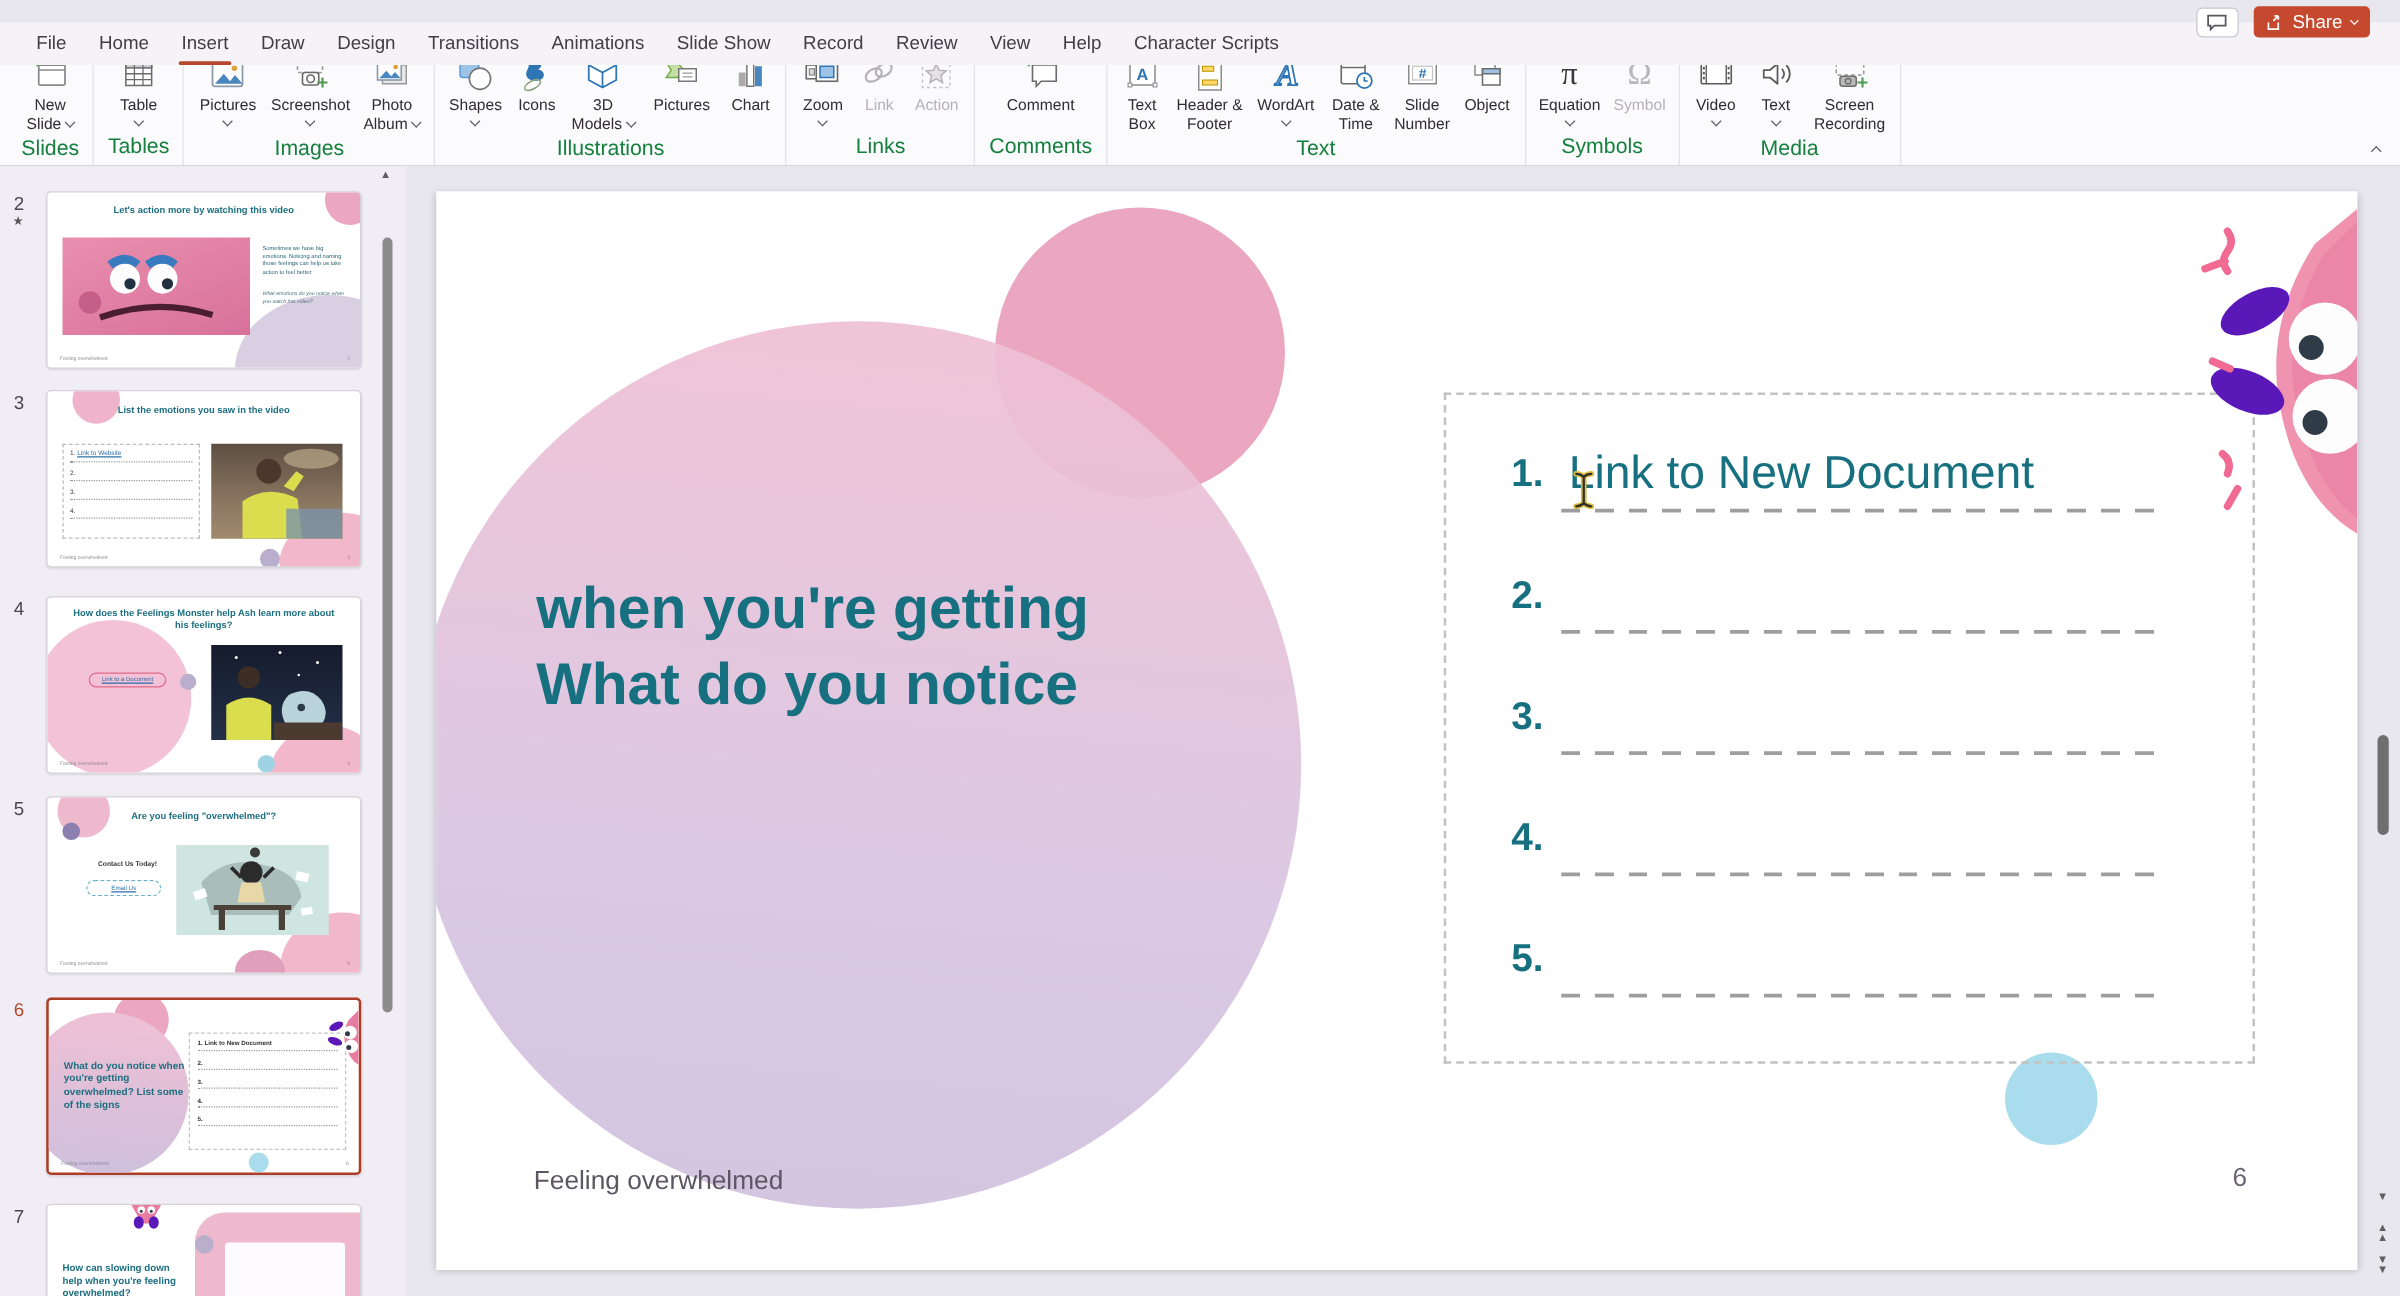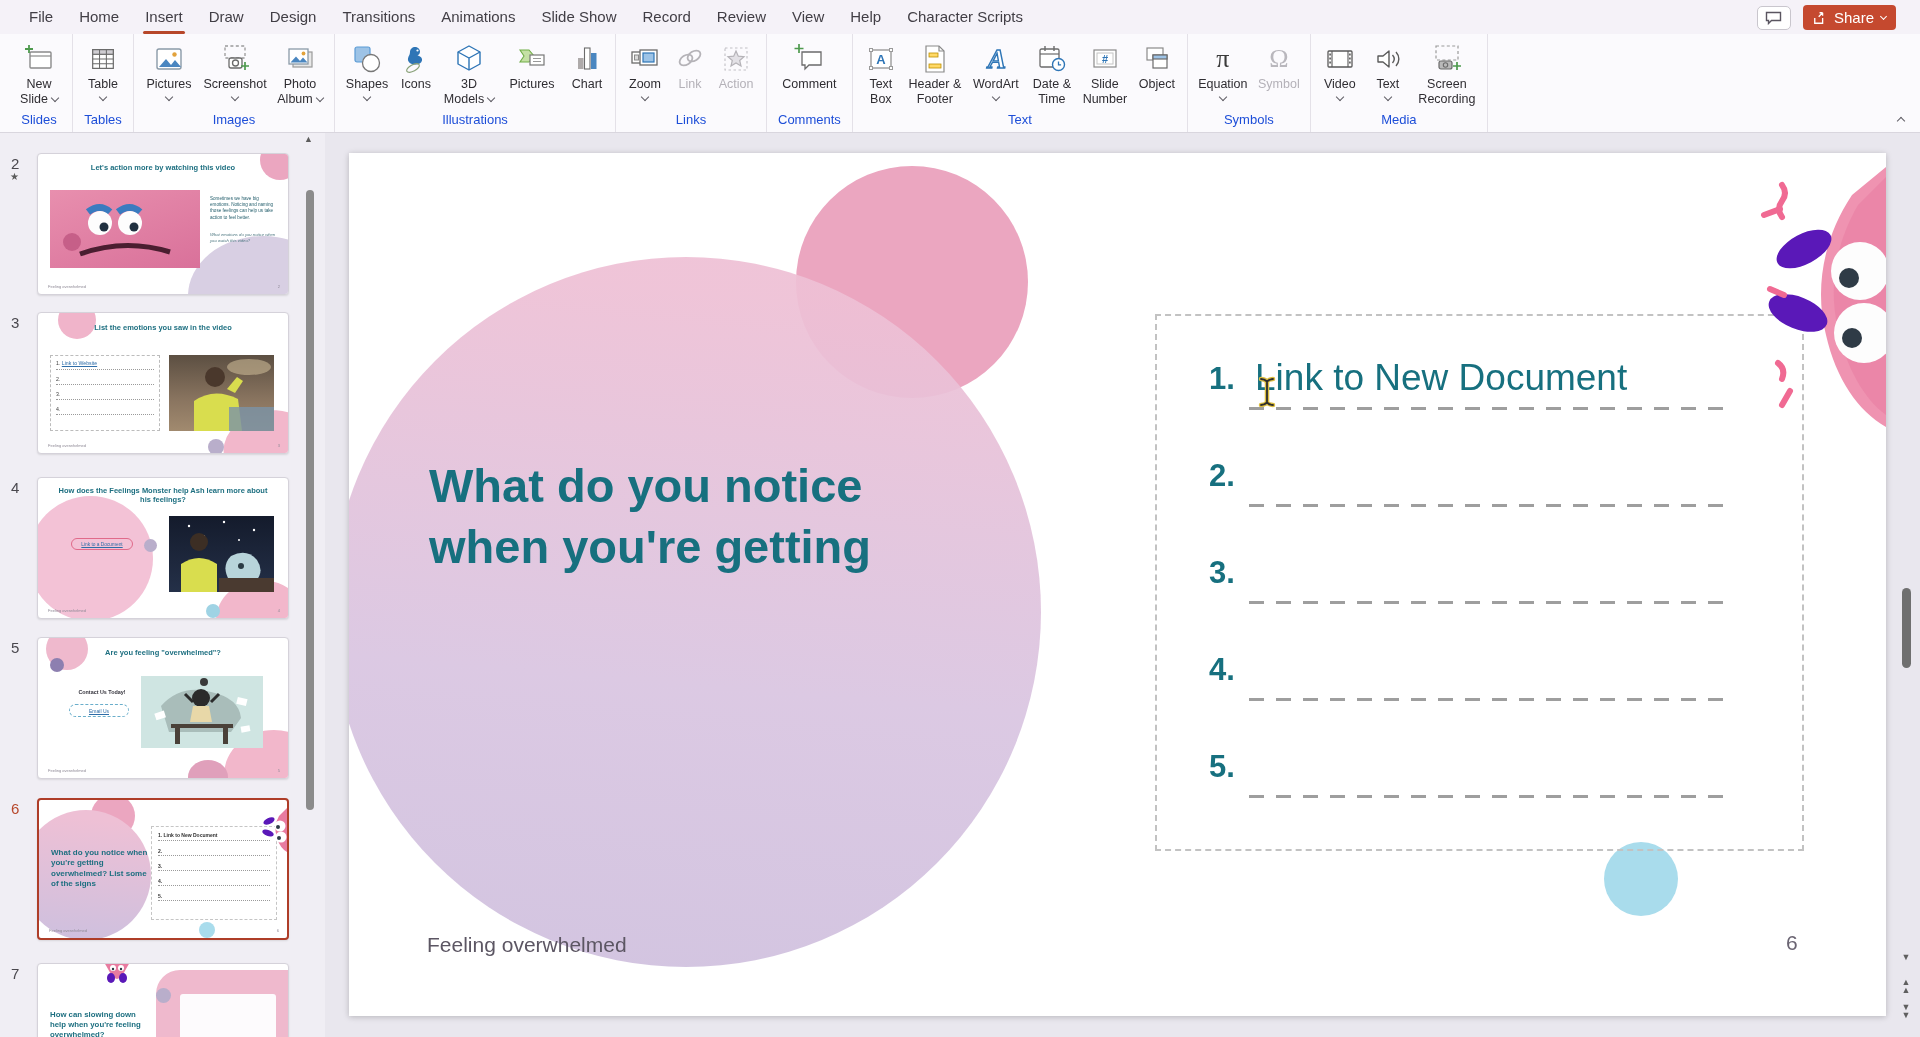--- a/index.html
+++ b/index.html
@@ -1,36 +1,36 @@
 <!DOCTYPE html>
 <html><head>
 <meta charset="utf-8">
 <style>
   *{box-sizing:border-box;margin:0;padding:0}
   html,body{width:1920px;height:1037px;overflow:hidden;font-family:"Liberation Sans",sans-serif;background:#e9e7ee;-webkit-font-smoothing:antialiased}
   .abs{position:absolute}
 
   
-  .menubar{position:absolute;top:0;left:0;width:1920px;height:34px;background:#f5f2f8;display:flex;align-items:center;padding-left:16px;z-index:50}
+  .menubar{position:absolute;top:18px;left:0;width:1920px;height:34px;background:#f5f2f8;display:flex;align-items:center;padding-left:16px;z-index:50}
   .menu-item{padding:0 13px;font-size:15px;color:#413e45;height:34px;line-height:34px;position:relative;white-space:nowrap;cursor:default}
   .menu-item.active::after{content:"";position:absolute;left:11px;right:11px;bottom:0;height:3px;background:#b7472a;border-radius:2px}
   .titlebar-right{position:absolute;top:5px;right:24px;display:flex;gap:12px;align-items:center;z-index:60}
   .comment-btn{width:34px;height:24px;background:#fff;border:1px solid #c9c6cd;border-radius:5px;display:flex;align-items:center;justify-content:center}
   .share-btn{height:25px;background:#c5492f;border-radius:4px;color:#fff;font-size:15px;display:flex;align-items:center;gap:7px;padding:0 10px}
   .chev{display:inline-block;width:6px;height:6px;border-right:1.6px solid #5f5d64;border-bottom:1.6px solid #5f5d64;transform:rotate(45deg)}
   .chev.inline{margin-left:4px;vertical-align:2px}
   .chev.below{display:block;margin:2px auto 0}
   .chev.white{border-color:#fff;width:5px;height:5px;margin-top:-3px}
   .chev.up{transform:rotate(-135deg)}
 
   
   .ribbon{position:absolute;top:34px;left:0;width:1920px;height:99px;background:#fbfafd;border-bottom:1px solid #d9d6de;display:flex;align-items:stretch;padding-left:6px;z-index:40}
   .rgroup{display:flex;flex-direction:column;align-items:center;border-right:1px solid #e4e1e8;padding:3px 5px 0}
   .rgroup-buttons{display:flex;flex:1;align-items:flex-start;justify-content:center}
-  .rgroup-label{font-size:13px;color:#1d4ed8;padding:2px 6px 5px;white-space:nowrap}
+  .rgroup-label{font-size:17px;color:#15803d;padding:2px 6px 5px;white-space:nowrap}
   .rbtn{display:flex;flex-direction:column;align-items:center;padding-top:3px;font-size:12.5px;color:#2f2d32;text-align:center;line-height:1.2;border-radius:3px}
   .rbtn .ic{height:37px;display:flex;align-items:center;justify-content:center}
   .rbtn .lbl{display:block}
   .rbtn.disabled{color:#b4b1b8}
   .collapse-ribbon{position:absolute;right:16px;bottom:8px}
 
   
   .thumb-panel{position:absolute;top:133px;left:0;width:325px;height:904px;background:#f0eef4;overflow:hidden;z-index:30}
   .thumb{position:absolute;left:37px;width:252px;height:142px;background:#fff;border:1px solid #d5d2da;border-radius:4px;box-shadow:0 1px 2px rgba(0,0,0,.10);overflow:hidden}
   .thumb.selected{border:2.5px solid #ae3d28}
@@ -588,22 +588,22 @@
   <div class="panel-scroll-thumb"></div>
 </div>
 
 <div class="canvas">
   <div class="slide">
     <div class="blob" style="left:447px;top:13px;width:232px;height:232px;background:#eba6c0"></div>
     <div class="blob" style="left:-18px;top:104px;width:710px;height:710px;background:linear-gradient(185deg,#eec0d5 8%,#d9c5e1 60%,#cfc0de 100%);opacity:.93"></div>
     <div class="blob" style="left:1255px;top:689px;width:74px;height:74px;background:#a9dcec"></div>
 
     <div class="slide-title">
+      <div>when you're getting</div>
       <div>What do you notice</div>
-      <div>when you're getting</div>
     </div>
 
     <div class="placeholder"></div>
 
     <div class="ms-num" style="top:208px">1.</div>
     <div class="ms-text" style="top:204px">Link to New Document</div>
     <div class="ms-line" style="top:254px"></div>
 
     <div class="ms-num" style="top:305px">2.</div>
     <div class="ms-line" style="top:351px"></div>

